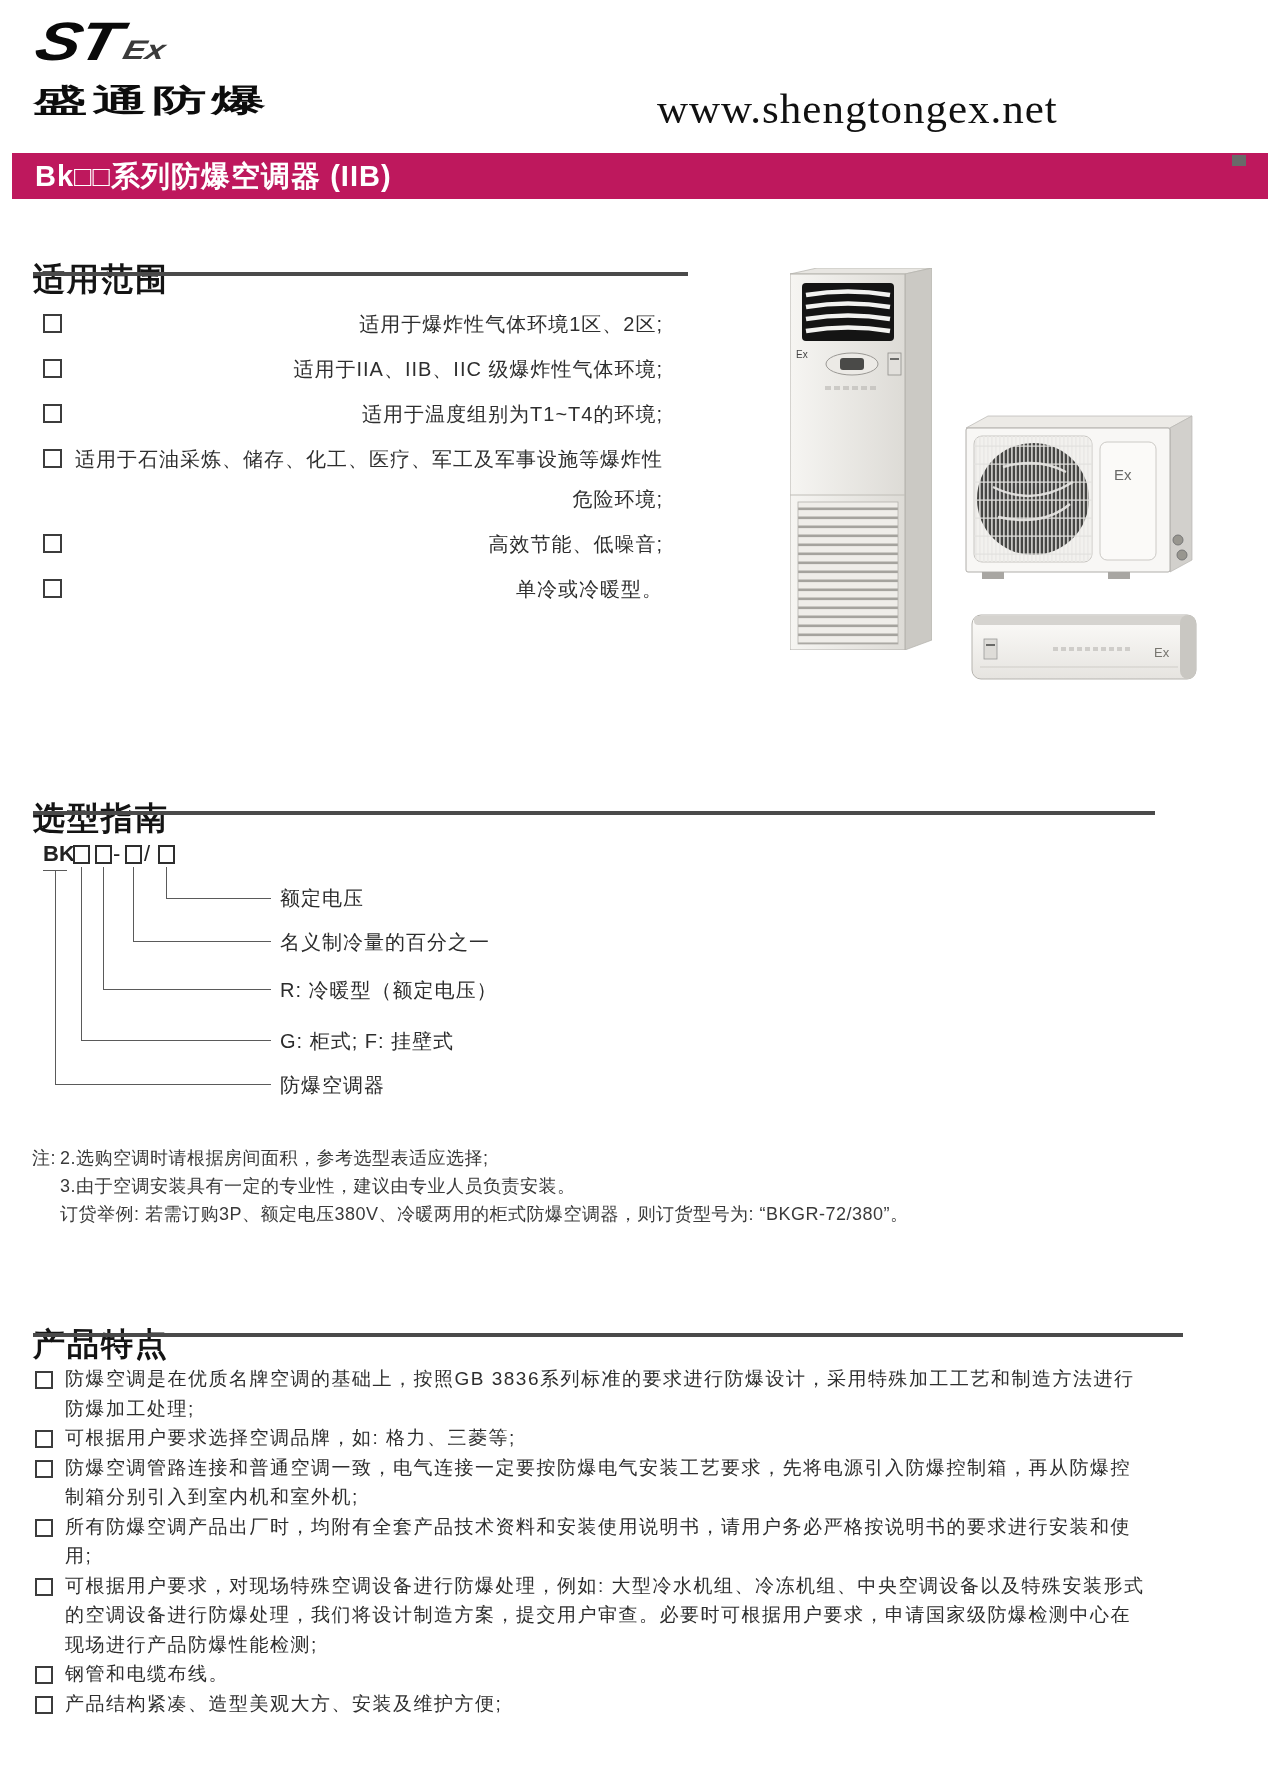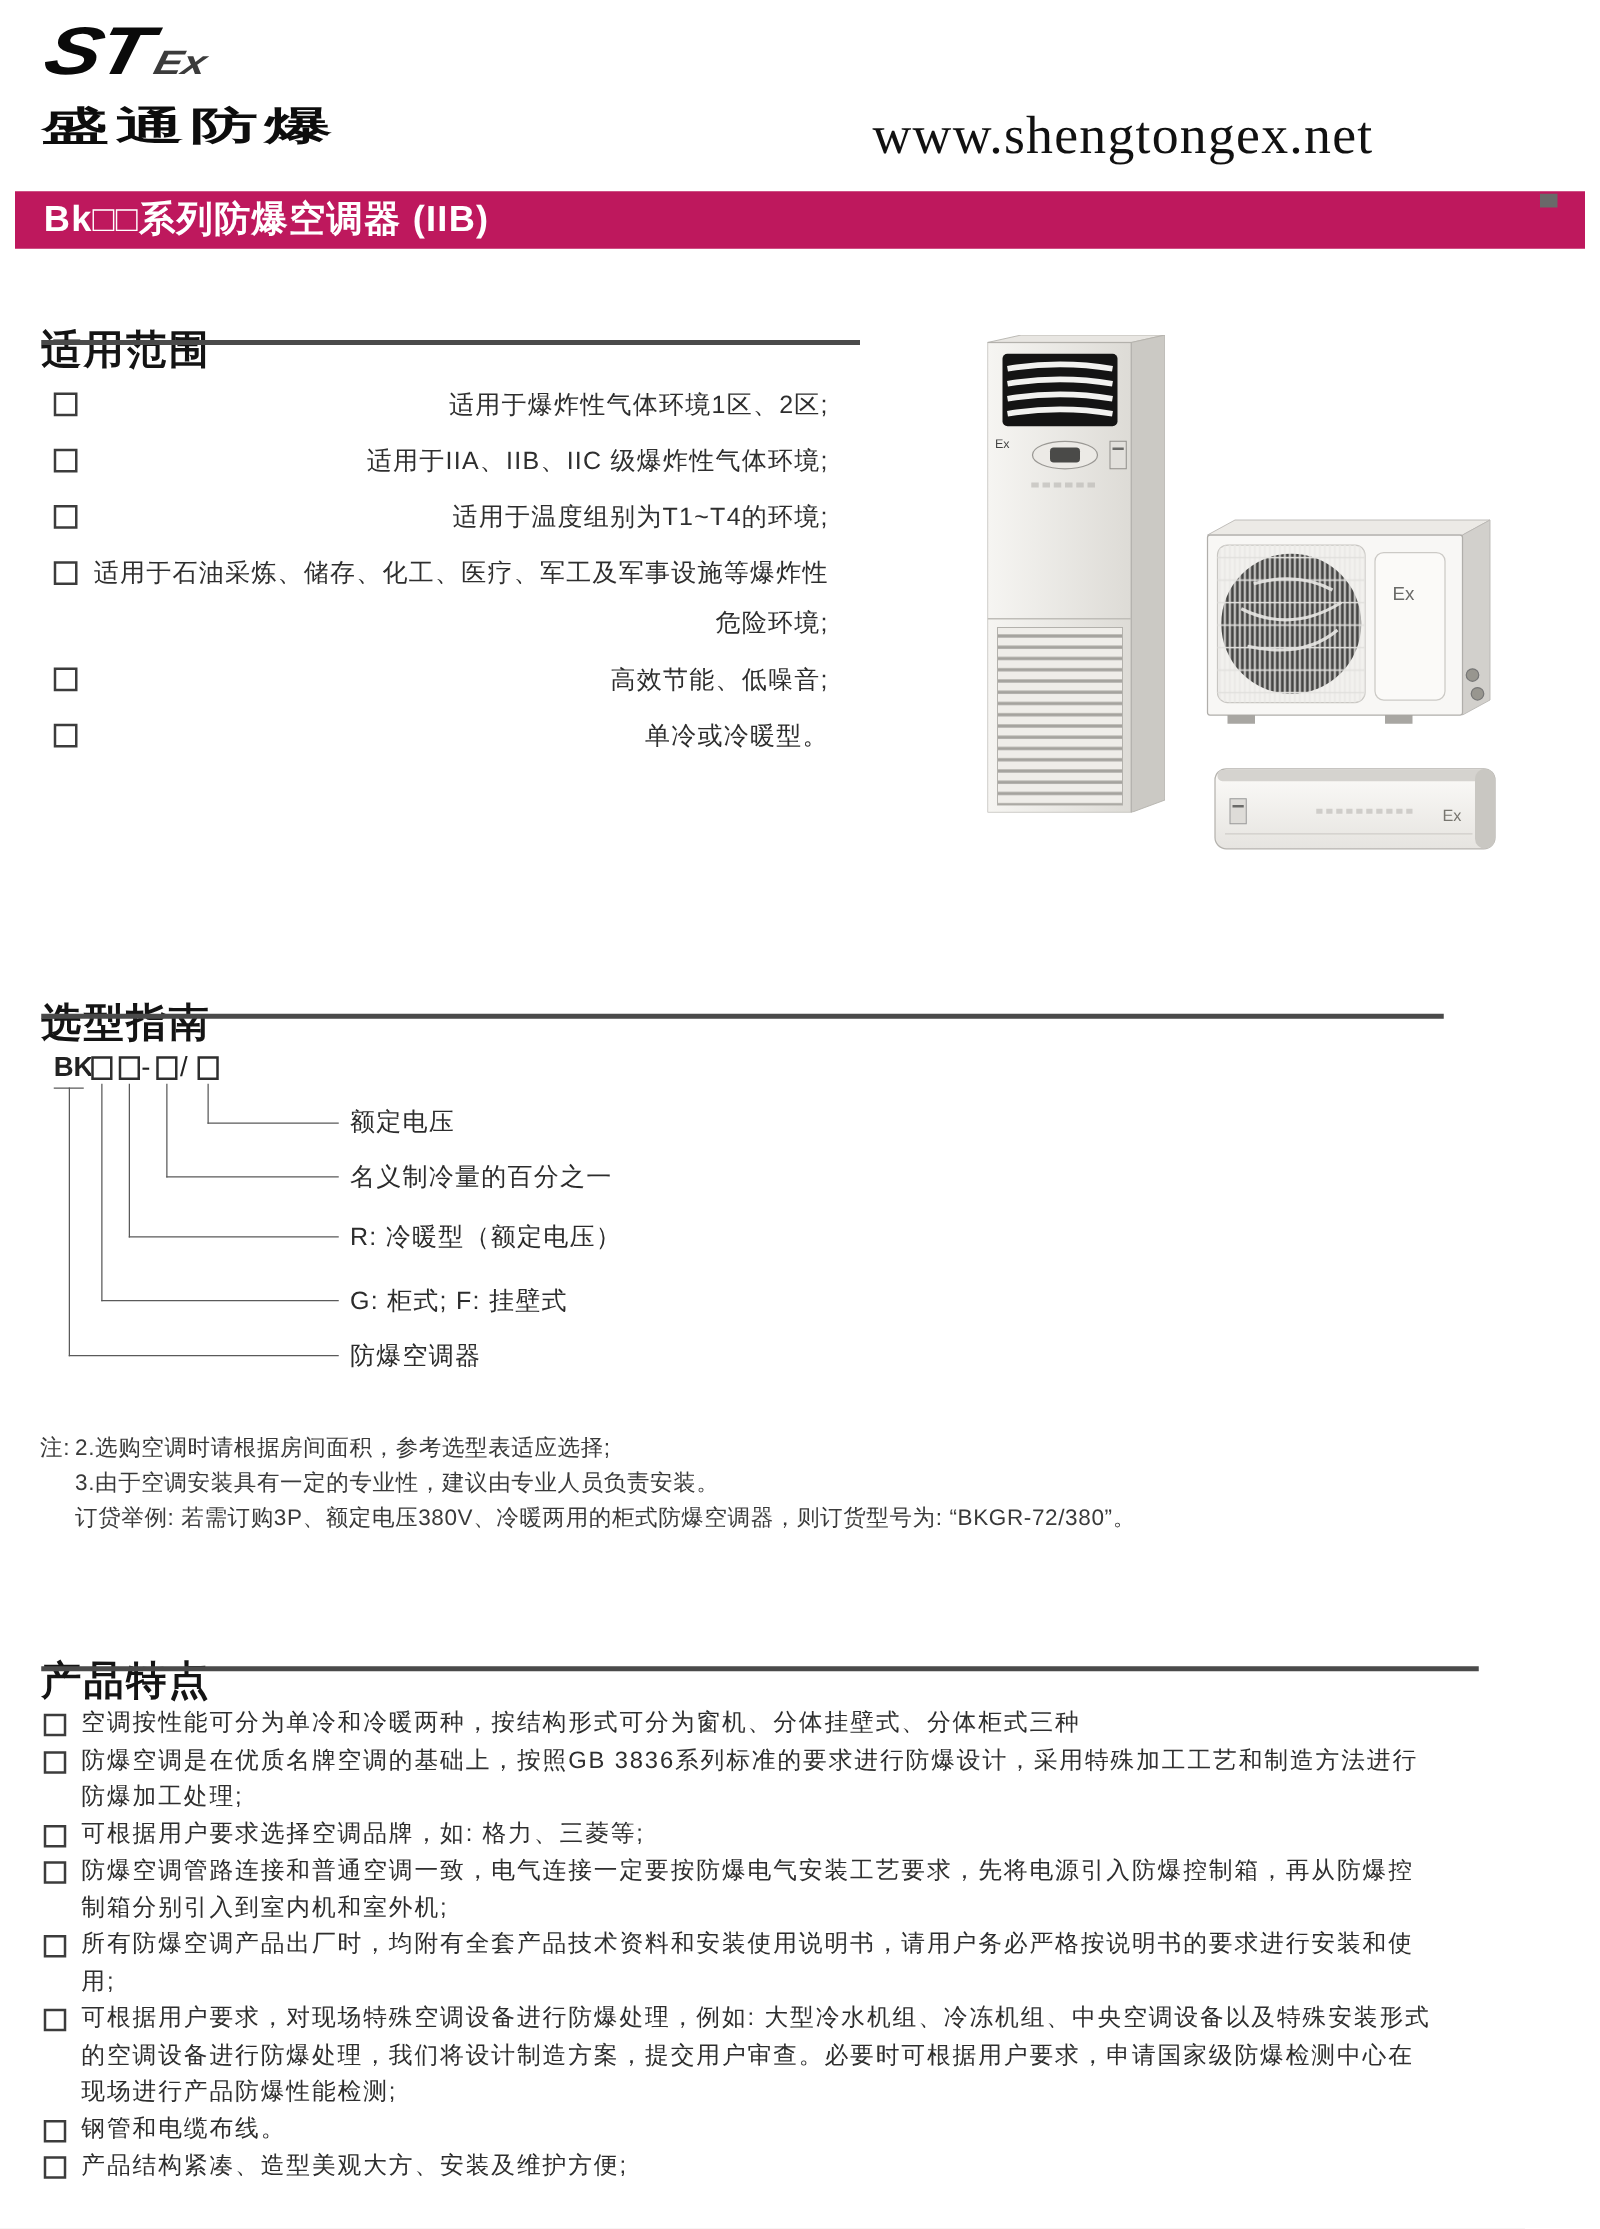--- a/index.html
+++ b/index.html
@@ -6,21 +6,21 @@
   .page{position:relative;width:1280px;height:1783px;background:#ffffff;overflow:hidden;
         font-family:"Liberation Sans","DejaVu Sans",sans-serif;color:#303030;}
   
   .logo-mark{position:absolute;left:30px;top:12px;display:flex;align-items:flex-end;
              transform:skewX(-14deg) scaleX(1.25);transform-origin:left bottom;}
   .logo-st{font-size:54px;font-weight:bold;font-style:italic;color:#0a0a0a;line-height:58px;letter-spacing:-2px;}
   .logo-ex{font-size:27px;font-weight:bold;font-style:italic;color:#3b3b3b;line-height:40px;margin-left:6px;}
   .logo-company{position:absolute;left:33px;top:80px;font-size:31px;font-weight:900;color:#0d0d0d;
                 letter-spacing:3px;transform:scaleX(1.75);transform-origin:left center;white-space:nowrap;}
   .site-url{position:absolute;left:657px;top:84px;font-family:"Liberation Serif","DejaVu Serif",serif;
-            font-size:43px;color:#111;letter-spacing:1px;white-space:nowrap;margin-left:41px;}
+            font-size:43px;color:#111;letter-spacing:1px;white-space:nowrap;}
   .title-bar{position:absolute;left:12px;top:153px;width:1256px;height:46px;background:#be185d;}
   .title-bar-text{position:absolute;left:23px;top:0;line-height:46px;font-size:29px;font-weight:bold;
                   color:#ffffff;letter-spacing:1px;white-space:nowrap;}
   .title-bar-notch{position:absolute;right:22px;top:2px;width:14px;height:11px;background:#696969;}
   
   .sec-head{position:absolute;left:33px;font-size:32px;font-weight:bold;color:#141414;letter-spacing:2px;white-space:nowrap;}
   .rule{position:absolute;left:33px;height:4px;background:#4a4a4a;}
   
   .scope-list{position:absolute;left:43px;top:304px;width:620px;list-style:none;margin:0;padding:0;}
   .scope-list li{position:relative;padding-left:30px;font-size:20px;line-height:40px;
@@ -193,21 +193,21 @@
     <span class="note-label">注:</span>
     <div class="note-line">2.选购空调时请根据房间面积，参考选型表适应选择;</div>
     <div class="note-line">3.由于空调安装具有一定的专业性，建议由专业人员负责安装。</div>
     <div class="note-line">订贷举例: 若需订购3P、额定电压380V、冷暖两用的柜式防爆空调器，则订货型号为: “BKGR-72/380”。</div>
   </div>
 
   <h2 class="sec-head" style="top:1296px;">产品特点</h2>
   <div class="rule" style="top:1333px;width:1150px;"></div>
 
   <ul class="feat-list">
-    <li><span class="cb"></span><span>空调按性能可分为单冷和冷暖两种，按结构形式可分为窗机、分体挂壁式、分体柜式三种</span></li>
+    <li><span class="cb"></span></li>
     <li><span class="cb"></span><span>防爆空调是在优质名牌空调的基础上，按照GB 3836系列标准的要求进行防爆设计，采用特殊加工工艺和制造方法进行防爆加工处理;</span></li>
     <li><span class="cb"></span><span>可根据用户要求选择空调品牌，如: 格力、三菱等;</span></li>
     <li><span class="cb"></span><span>防爆空调管路连接和普通空调一致，电气连接一定要按防爆电气安装工艺要求，先将电源引入防爆控制箱，再从防爆控制箱分别引入到室内机和室外机;</span></li>
     <li><span class="cb"></span><span>所有防爆空调产品出厂时，均附有全套产品技术资料和安装使用说明书，请用户务必严格按说明书的要求进行安装和使用;</span></li>
     <li><span class="cb"></span><span>可根据用户要求，对现场特殊空调设备进行防爆处理，例如: 大型冷水机组、冷冻机组、中央空调设备以及特殊安装形式的空调设备进行防爆处理，我们将设计制造方案，提交用户审查。必要时可根据用户要求，申请国家级防爆检测中心在现场进行产品防爆性能检测;</span></li>
     <li><span class="cb"></span><span>钢管和电缆布线。</span></li>
     <li><span class="cb"></span><span>产品结构紧凑、造型美观大方、安装及维护方便;</span></li>
   </ul>
 
 </div>

